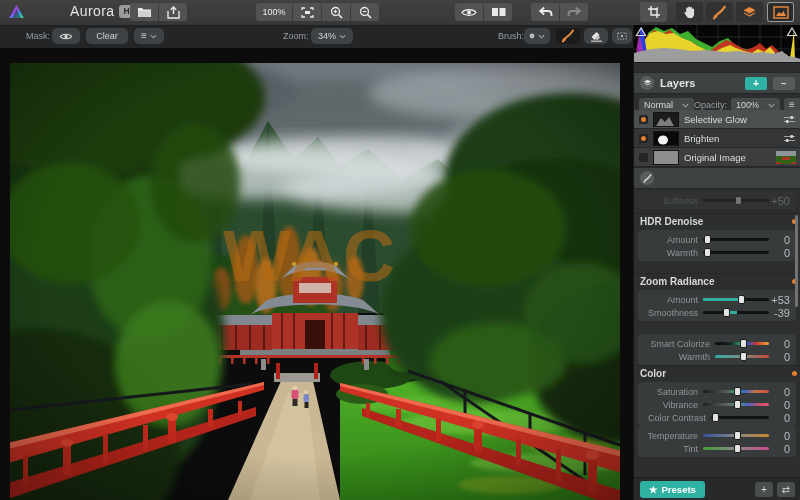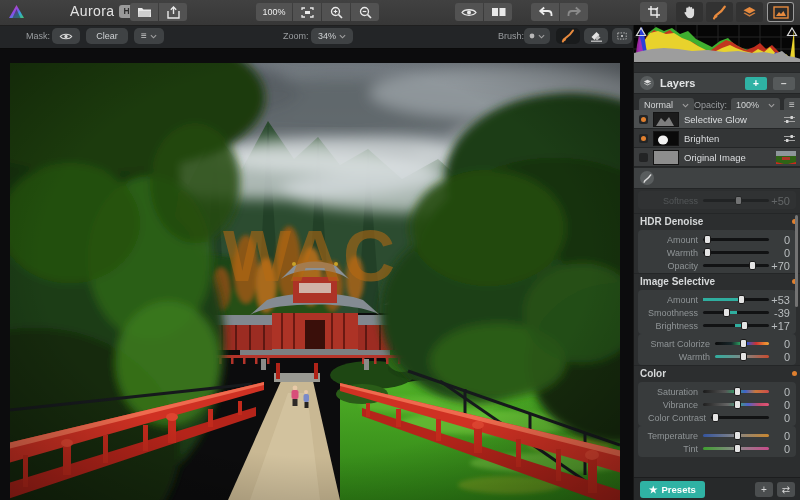--- a/index.html
+++ b/index.html
@@ -604,32 +604,24 @@
         <span class="sval">0</span>
       </div>
       <div class="srow">
         <span class="slbl">Warmth</span>
         <span class="strack">
             <span class="sbar"></span>
             <span class="sthumb" style="left:1%"></span>
           </span>
         <span class="sval">0</span>
       </div>
-      <div class="srow">
-        <span class="slbl">Opacity</span>
-        <span class="strack">
-            <span class="sbar"></span>
-            <span class="sthumb" style="left:70%"></span>
-          </span>
-        <span class="sval">+70</span>
-      </div>
     </div>
 
     <div class="sect" style="top:248px">
-      <span class="stitle">Image Selective</span>
+      <span class="stitle">Zoom Radiance</span>
       <span class="odot"></span>
       <svg width="8" height="5" viewBox="0 0 8 5">
           <path d="M1 1l3 3 3-3" fill="none" stroke="#9a9a9a" stroke-width="1.3"></path>
         </svg>
     </div>
     <div class="gbox" style="top:265px">
       <div class="srow">
         <span class="slbl">Amount</span>
         <span class="strack">
             <span class="sbar"></span>
@@ -639,29 +631,20 @@
         <span class="sval">+53</span>
       </div>
       <div class="srow">
         <span class="slbl">Smoothness</span>
         <span class="strack">
             <span class="sbar"></span>
             <span class="sfill" style="left:33%;width:19%"></span>
             <span class="sthumb" style="left:31%"></span>
           </span>
         <span class="sval">-39</span>
-      </div>
-      <div class="srow">
-        <span class="slbl">Brightness</span>
-        <span class="strack">
-            <span class="sbar"></span>
-            <span class="sfill" style="left:48%;width:10%"></span>
-            <span class="sthumb" style="left:57%"></span>
-          </span>
-        <span class="sval">+17</span>
       </div>
     </div>
 
     <div class="gbox" style="top:309px">
       <div class="srow">
         <span class="slbl" style="width:72px">Smart Colorize</span>
         <span class="strack" style="width:54px">
             <span class="sbar" style="width:54px;background:linear-gradient(90deg,#0b0b0b,#17262a 30%,#2a9a5e 46%,#3355cc 60%,#cc3333 76%,#e8832f 92%,#e8a23a)"></span>
             <span class="sthumb" style="left:47%"></span>
           </span>

